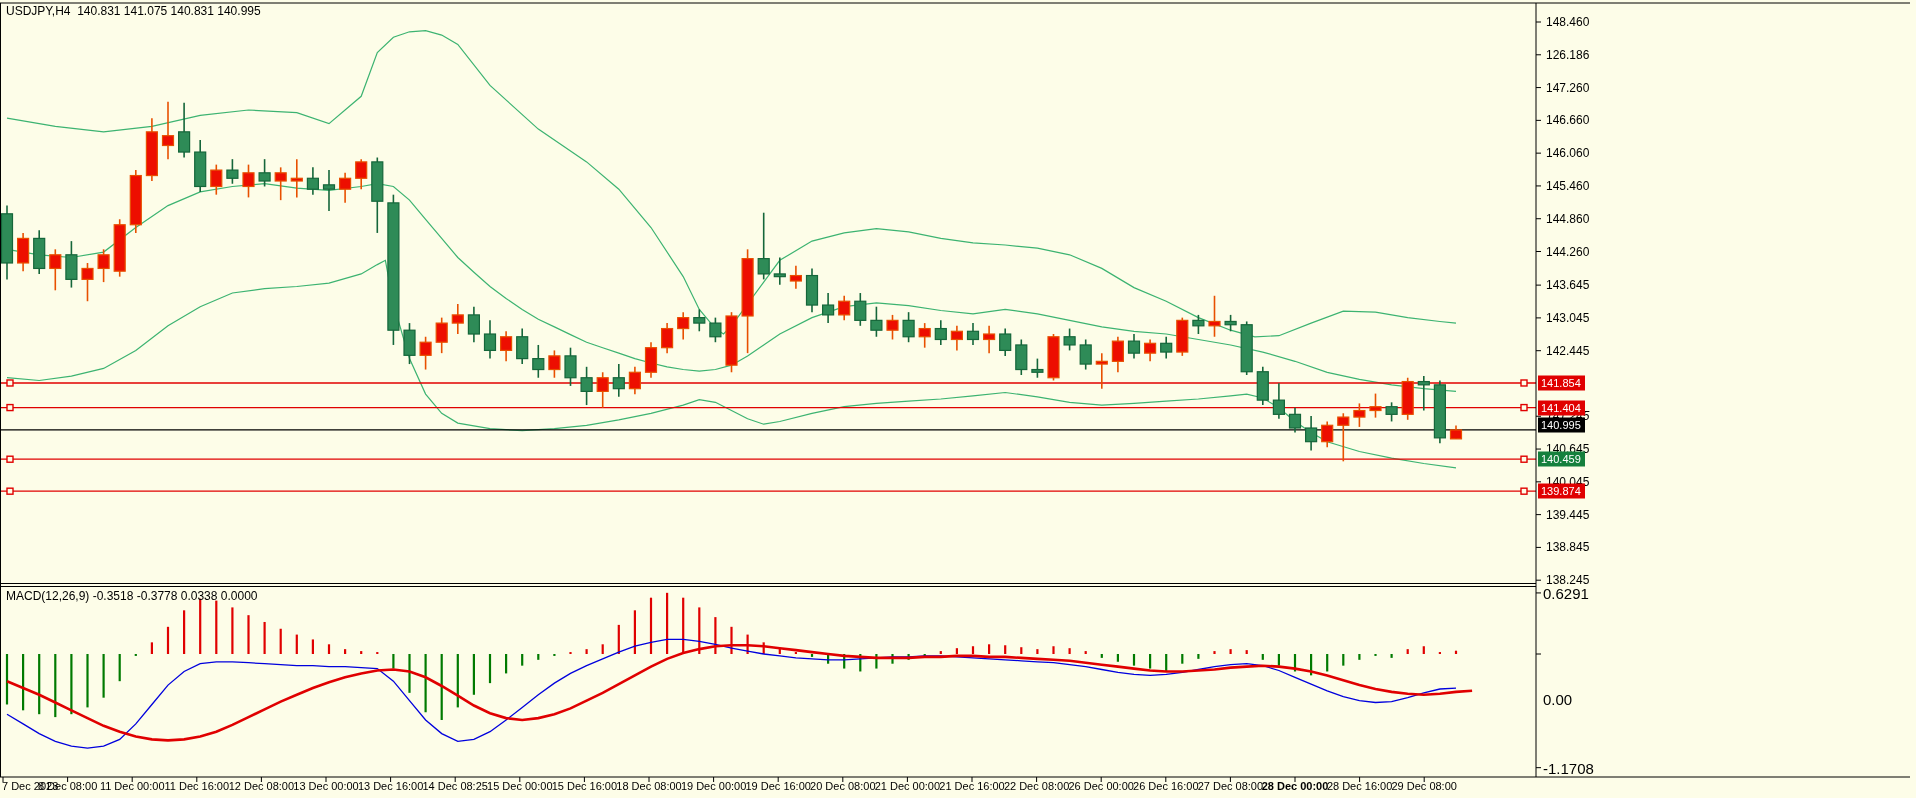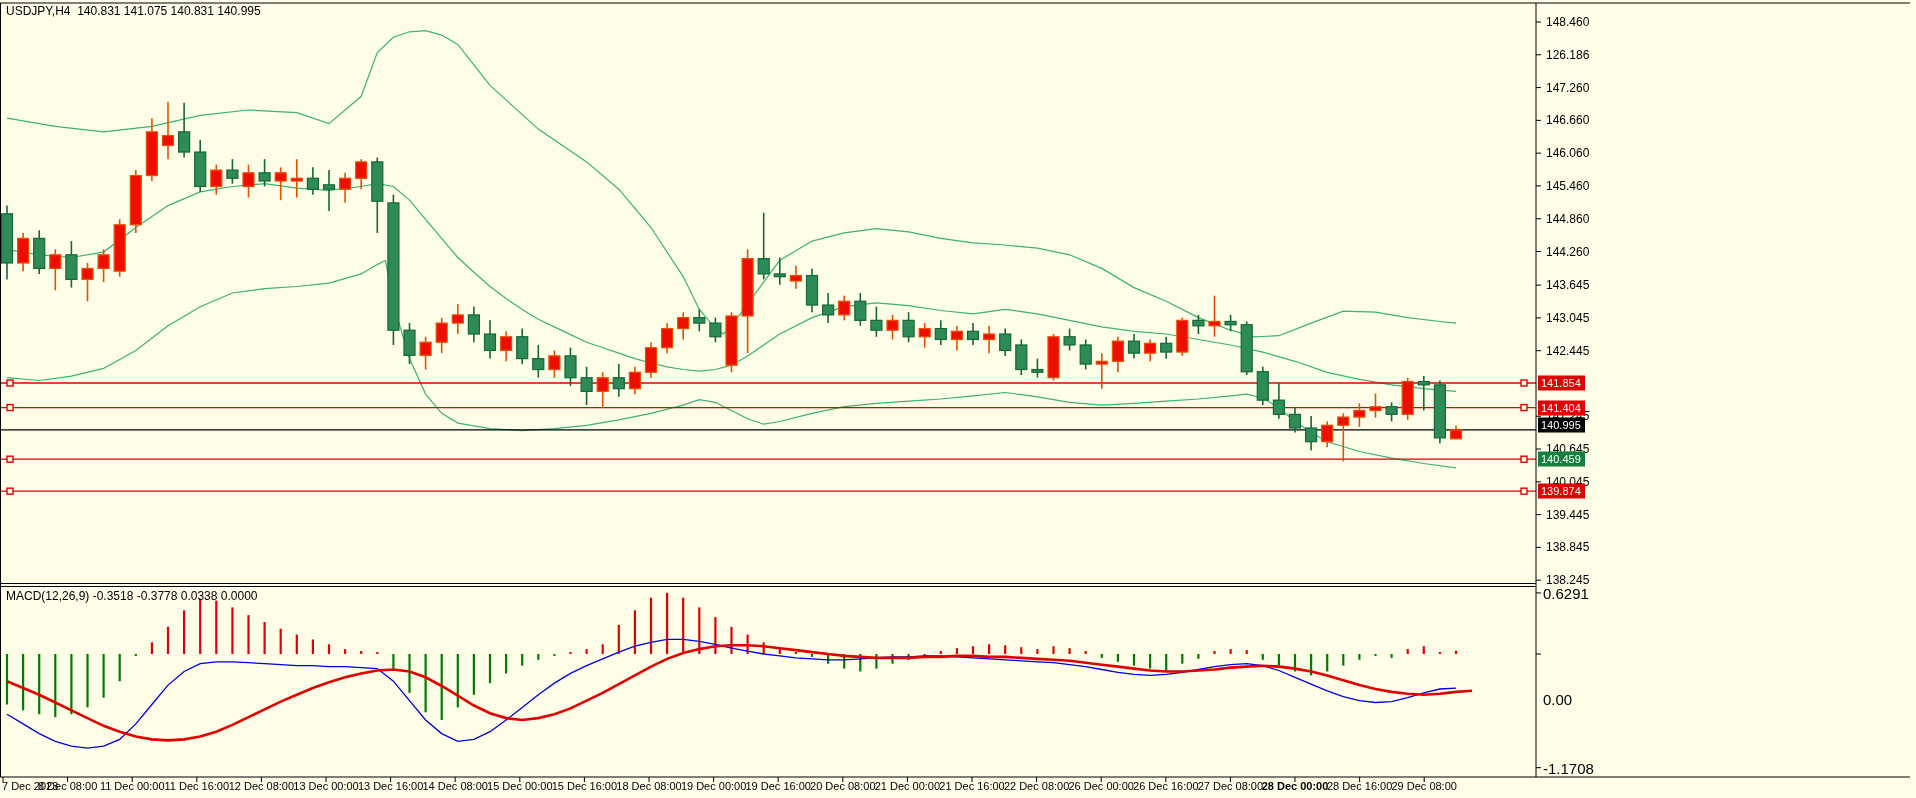--- a/index.html
+++ b/index.html
@@ -393,21 +393,21 @@
       <span class="price-badge" style="background: rgb(0, 0, 0); top: 425px;">140.995</span>
     </div>
   <div id="time-axis">
       <span class="time-label first" style="left: 2px;">7 Dec 2023</span>
       <span class="time-label" style="left: 67.6px;">8 Dec 08:00</span>
       <span class="time-label" style="left: 132.2px;">11 Dec 00:00</span>
       <span class="time-label" style="left: 196.8px;">11 Dec 16:00</span>
       <span class="time-label" style="left: 261.4px;">12 Dec 08:00</span>
       <span class="time-label" style="left: 326px;">13 Dec 00:00</span>
       <span class="time-label" style="left: 390.6px;">13 Dec 16:00</span>
-      <span class="time-label" style="left: 455.2px;">14 Dec 08:00</span>
+      <span class="time-label" style="left: 455.2px;">14 Dec 08:25</span>
       <span class="time-label" style="left: 519.8px;">15 Dec 00:00</span>
       <span class="time-label" style="left: 584.4px;">15 Dec 16:00</span>
       <span class="time-label" style="left: 649px;">18 Dec 08:00</span>
       <span class="time-label" style="left: 713.6px;">19 Dec 00:00</span>
       <span class="time-label" style="left: 778.2px;">19 Dec 16:00</span>
       <span class="time-label" style="left: 842.8px;">20 Dec 08:00</span>
       <span class="time-label" style="left: 907.4px;">21 Dec 00:00</span>
       <span class="time-label" style="left: 972px;">21 Dec 16:00</span>
       <span class="time-label" style="left: 1036.6px;">22 Dec 08:00</span>
       <span class="time-label" style="left: 1101.2px;">26 Dec 00:00</span>

